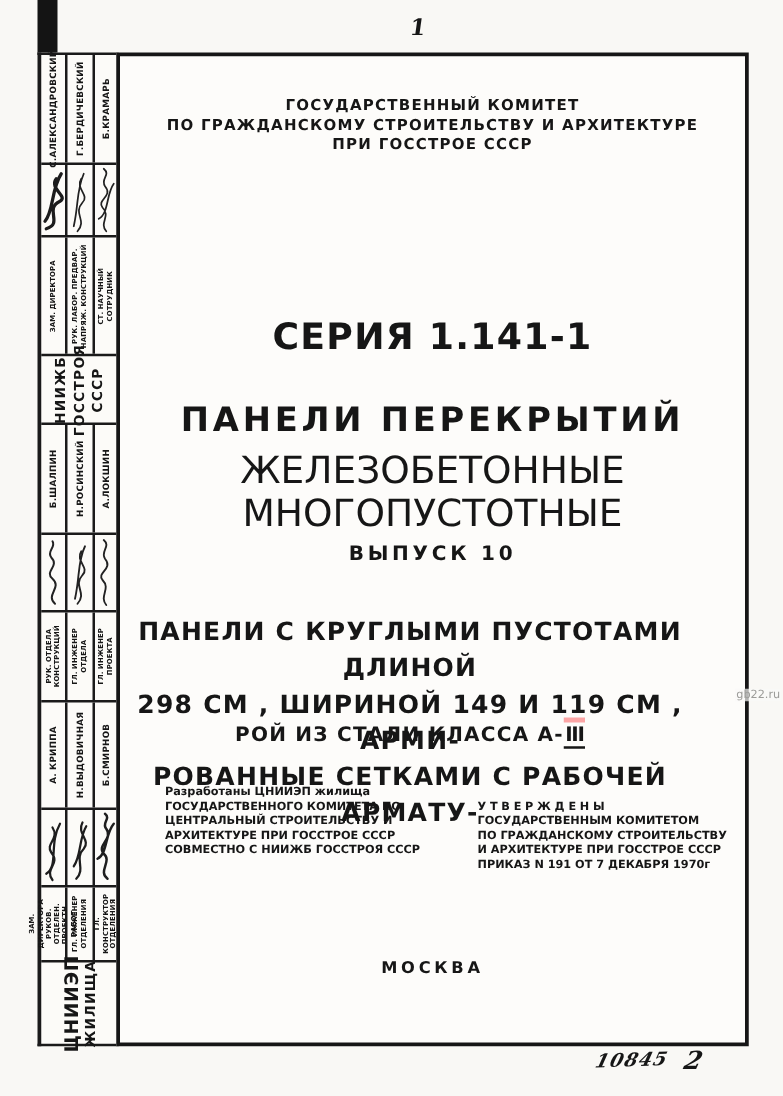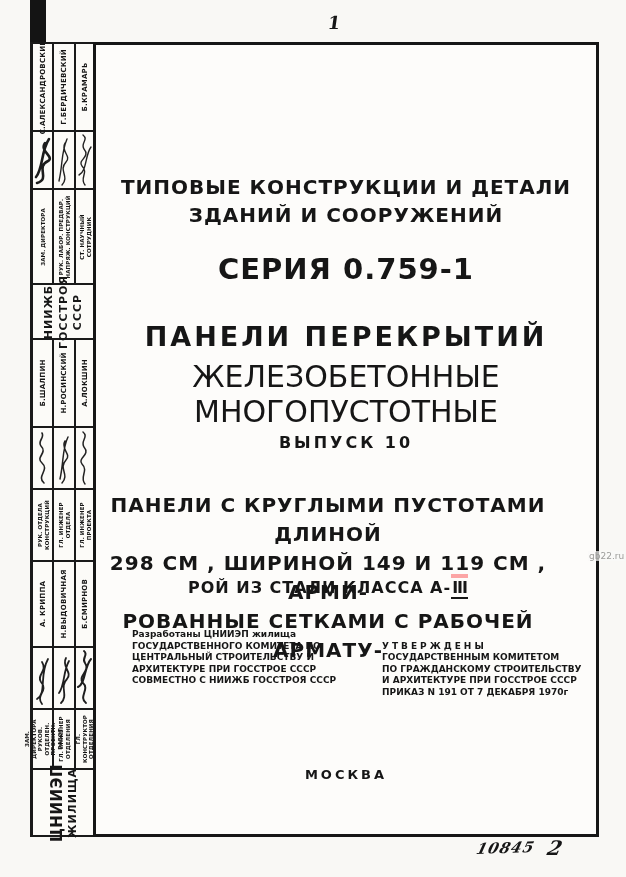--- a/index.html
+++ b/index.html
@@ -253,25 +253,26 @@
             <span class="l1">ЦНИИЭП</span>
             <span class="l2">ЖИЛИЩА</span>
           </span>
       </div>
     </div>
 
   </div>
 
   <div class="frame">
 
-
-    <div class="ctr doctype">ТИПОВЫЕ  КОНСТРУКЦИИ  И  ДЕТАЛИ
-ЗДАНИЙ  И СООРУЖЕНИЙ</div>
-
-    <div class="ctr series">СЕРИЯ 0.759-1</div>
+    <div class="ctr committee">ГОСУДАРСТВЕННЫЙ  КОМИТЕТ
+ПО ГРАЖДАНСКОМУ СТРОИТЕЛЬСТВУ И АРХИТЕКТУРЕ
+ПРИ  ГОССТРОЕ  СССР</div>
+
+
+    <div class="ctr series">СЕРИЯ 1.141-1</div>
 
     <div class="ctr subject1">ПАНЕЛИ  ПЕРЕКРЫТИЙ</div>
     <div class="ctr subject2">ЖЕЛЕЗОБЕТОННЫЕ  МНОГОПУСТОТНЫЕ</div>
 
     <div class="ctr issue">ВЫПУСК  10</div>
 
     <div class="ctr descr">ПАНЕЛИ С КРУГЛЫМИ ПУСТОТАМИ ДЛИНОЙ
 298 СМ , ШИРИНОЙ  149 И  119 СМ , АРМИ-
 РОВАННЫЕ СЕТКАМИ С РАБОЧЕЙ АРМАТУ-</div>
     <div class="ctr descr-last"><span>РОЙ  ИЗ  СТАЛИ  КЛАССА  А-</span><span class="roman">III</span></div>

